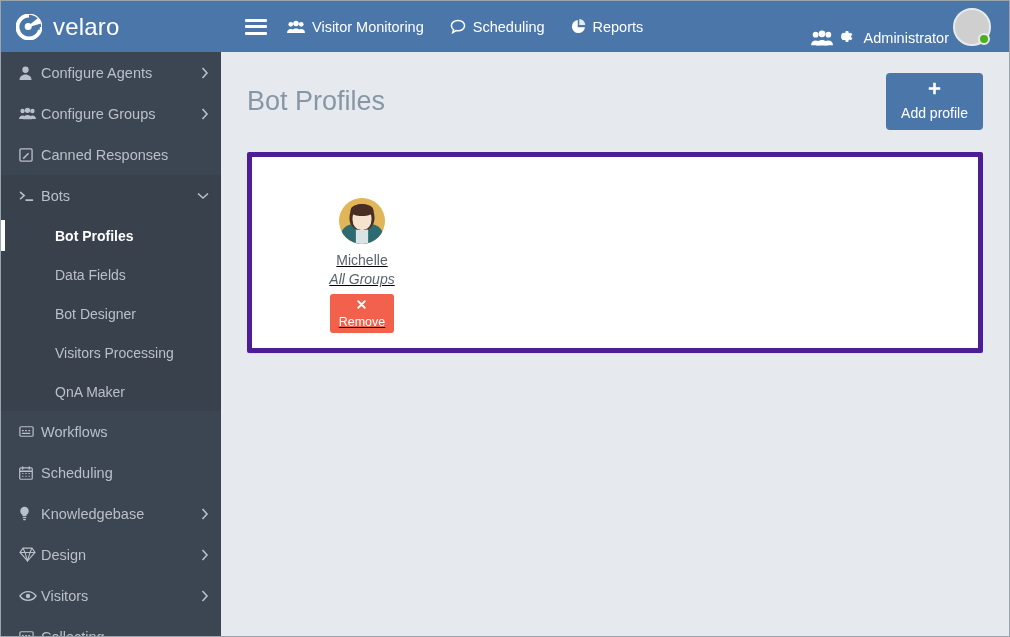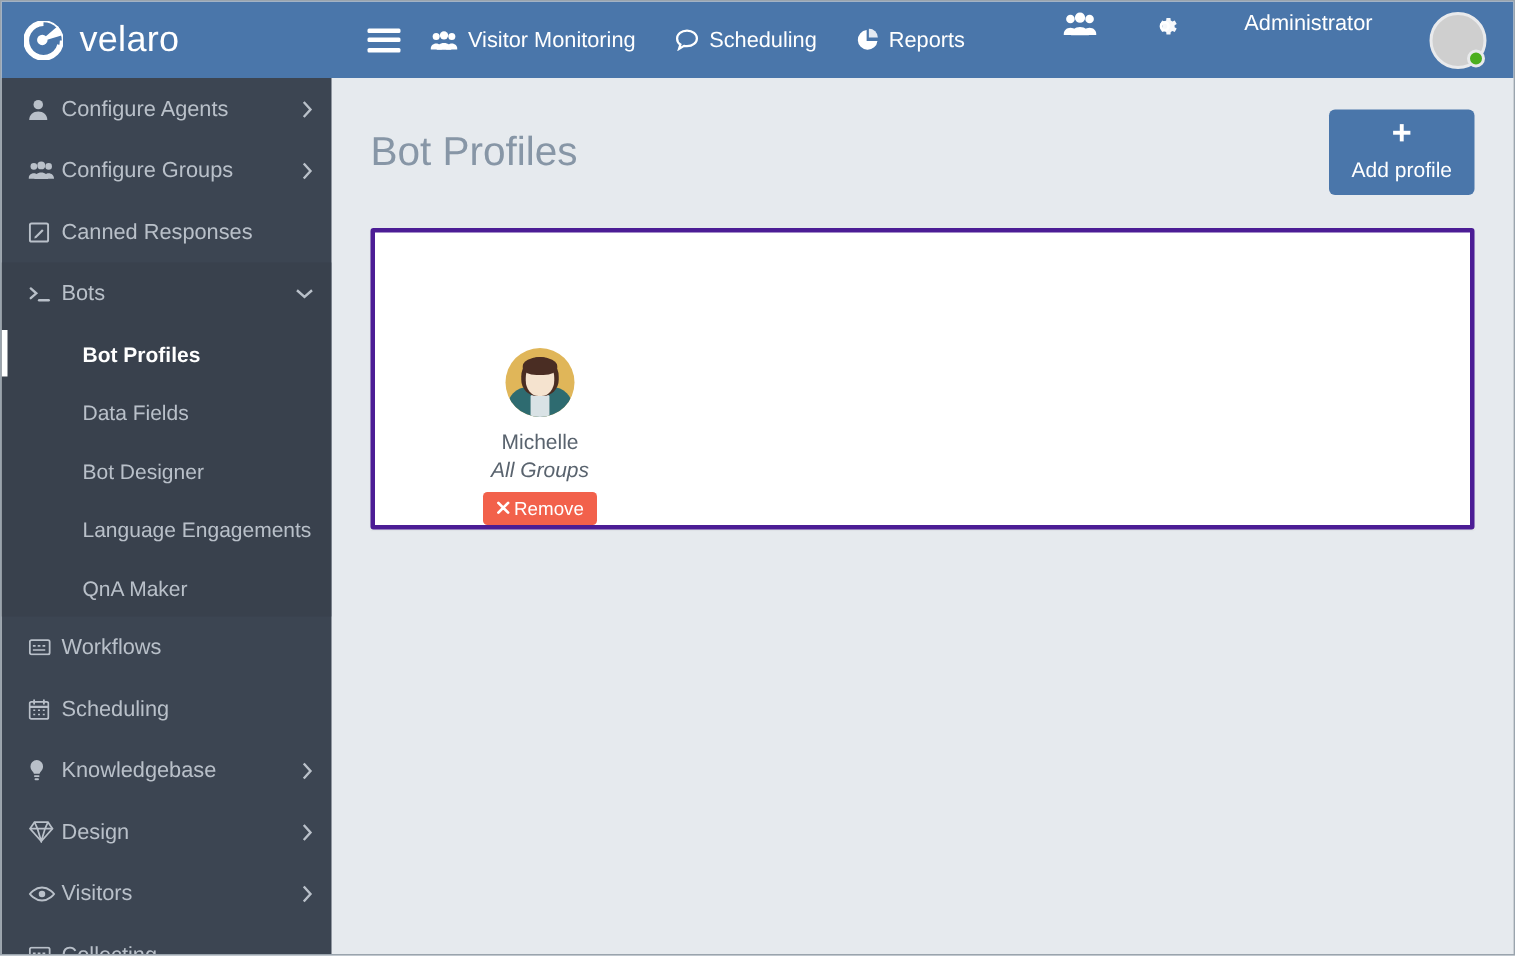--- a/index.html
+++ b/index.html
@@ -59,23 +59,23 @@
     gap: 7px;
     margin-right: 26px;
     cursor: pointer;
     white-space: nowrap;
   }
   .nav-item .nav-ico { display: flex; align-items: center; }
 
   #header-right {
     margin-left: auto;
     display: flex;
-    align-items: flex-start;
+    align-items: flex-end;
     padding-right: 18px;
-    gap: 36px;
+    gap: 2px;
   }
   #header-right .hdr-icon { cursor: pointer; display: flex; align-items: center; }
   #admin-name { color: #fff; font-size: 14.5px; margin-left: 8px; white-space: nowrap; }
 
   #avatar-wrap {
     width: 38px; height: 38px;
     border-radius: 50%;
     background: #cfcfcf;
     border: 2px solid #e9eaec;
     position: relative;
@@ -204,27 +204,28 @@
     align-items: center;
     gap: 7px;
     cursor: pointer;
     margin-top: 1px;
     flex-direction: column;
   }
 
   #card-panel {
     margin: 22px 26px 0 26px;
     background: #ffffff;
-    border: 3px solid #4c1d95;
+    border: 5px solid #4c1d95;
     border-radius: 2px;
     height: 201px;
     box-shadow: 0 1px 1px rgba(0,0,0,.04);
     display: flex;
-    align-items: flex-end;
+    align-items: center;
     padding: 26px 0 0 50px;
+    text-decoration: underline;
   }
 
   .bot-card {
     width: 120px;
     display: flex;
     flex-direction: column;
     align-items: center;
   }
 
   .bot-avatar {
@@ -308,20 +309,21 @@
     color: #ffffff;
     border: none;
     border-radius: 3px;
     font-size: 12.5px;
     font-family: "Liberation Sans", sans-serif;
     padding: 4px 9px;
     display: flex;
     align-items: center;
     gap: 3px;
     cursor: pointer;
+    flex-direction: column;
   }
 </style>
 </head>
 <body>
 
 <div id="header">
 
   <div id="brand">
     <span id="brand-logo">
       <svg width="26" height="26" viewBox="0 0 26 26">
@@ -466,21 +468,21 @@
     <div class="sub-row active">
       <span>Bot Profiles</span>
     </div>
     <div class="sub-row">
       <span>Data Fields</span>
     </div>
     <div class="sub-row">
       <span>Bot Designer</span>
     </div>
     <div class="sub-row">
-      <span>Language Engagements</span>
+      <span>Visitors Processing</span>
     </div>
     <div class="sub-row">
       <span>QnA Maker</span>
     </div>
   </div>
 
   <div class="side-row">
     <span class="s-ico">
       <svg width="15" height="11" viewBox="0 0 16 12" fill="none" stroke="currentColor" stroke-width="1.3">
         <rect x="0.8" y="0.8" width="14.4" height="10.4" rx="1.2"></rect>

